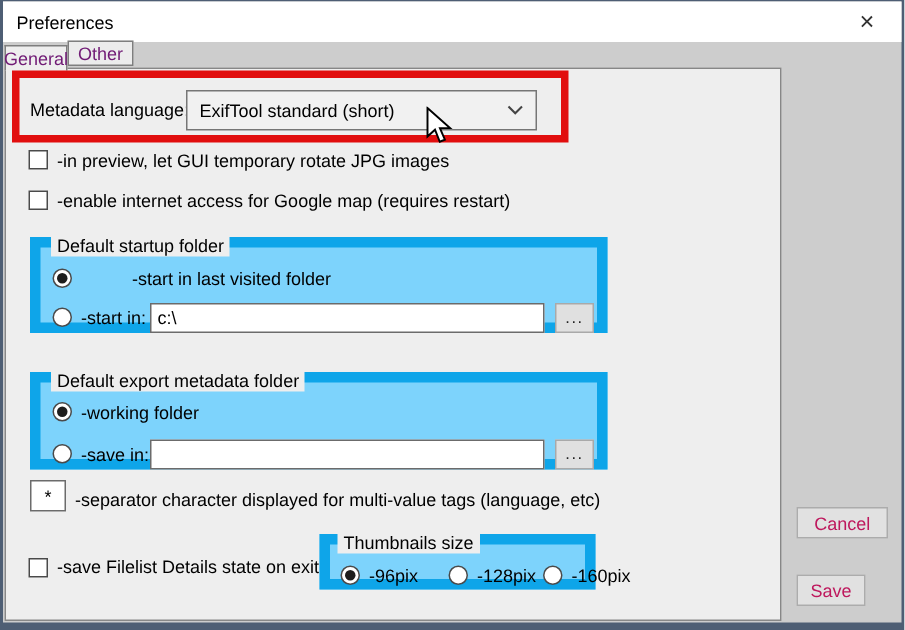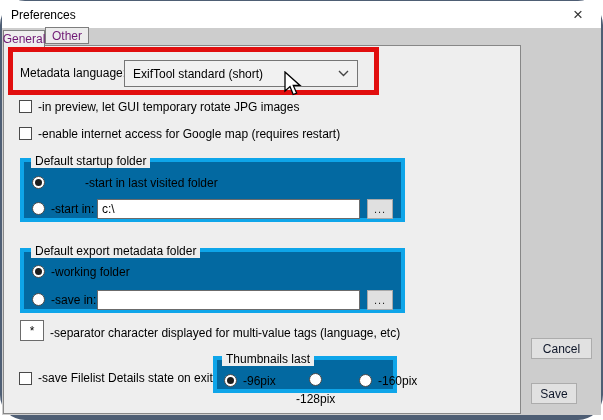--- a/index.html
+++ b/index.html
@@ -1,21 +1,21 @@
 <!DOCTYPE html>
 <html><head>
 <meta charset="utf-8">
 <style>
   * { box-sizing: border-box; margin: 0; padding: 0; }
   body {
     width: 603px; height: 420px; overflow: hidden;
     font-family: "Liberation Sans", sans-serif;
     -webkit-font-smoothing: antialiased;
   }
-  .dialog { position: relative; width: 603px; height: 420px; background: #4e5e74; border-radius: 25px; }
+  .dialog { position: relative; width: 603px; height: 420px; background: #4e5e74; }
   .inner  { position: absolute; left: 2px; top: 1px; width: 599px; height: 414px; background: #cdcdcd; }
 
   .titlebar { position: absolute; left: 2px; top: 1px; width: 599px; height: 27px; background: #ffffff; }
   .title    { position: absolute; left: 9px; top: 7px; font-size: 12px; color: #000; }
   .close-btn{ position: absolute; top: 2px; right: 8px; width: 30px; height: 23px;
               display: flex; align-items: center; justify-content: center;
               font-size: 17px; font-weight: 300; color: #333; cursor: default; }
 
   .tab { position: absolute; font-size: 12px; color: #701a75;
          display: flex; align-items: center; justify-content: center;
@@ -39,31 +39,31 @@
 
   .cursor-icon { left: 283px; top: 71px; z-index: 7; }
 
   .check-row, .radio-row { display: flex; align-items: center; gap: 6px; height: 15px; }
   .checkbox { width: 13px; height: 13px; background: #fff; border: 1px solid #4a4a4a; flex: 0 0 auto; }
   .radio    { width: 13px; height: 13px; background: #fff; border: 1px solid #4a4a4a;
               border-radius: 50%; flex: 0 0 auto; position: relative; }
   .radio.selected::after { content: ""; position: absolute; left: 2px; top: 2px;
               width: 7px; height: 7px; border-radius: 50%; background: #1d1d1d; }
 
-  .groupbox { border: 4px solid #0ea5e9; background: #0369a1; }
+  .groupbox { border: 7px solid #0ea5e9; background: #7dd3fc; }
   .group-legend { position: absolute; top: -8px; left: 7px; background: #eeeeee;
                   padding: 0 4px; font-size: 12px; white-space: nowrap; }
 
   .field  { background: #fff; border: 1px solid #6b6b6b; font-size: 12px;
             padding: 1px 4px; font-family: "Liberation Sans", sans-serif; }
   .browse { background: #e0e0e0; border: 1px solid #a9a9a9; font-size: 11px;
             color: #222; text-align: center; letter-spacing: 1px; line-height: 1; }
 
   .push-btn { background: #e1e1e1; border: 1px solid #acacac; font-size: 12px;
-              color: #0f172a; display: flex; align-items: center; justify-content: center;
+              color: #be185d; display: flex; align-items: center; justify-content: center;
               font-family: "Liberation Sans", sans-serif; }
 </style>
 </head>
 <body>
 
 <div class="dialog">
   <div class="inner"></div>
 
   <div class="titlebar">
     <span class="title">Preferences</span>
@@ -134,26 +134,26 @@
 
   <input class="abs field" style="left: 20px; top: 320px; width: 24px; height: 21px; text-align: center; z-index: 5;" value="*">
   <span class="abs lbl" style="left:50px; top:326px; z-index:5;">-separator character displayed for multi-value tags (language, etc)</span>
 
   <div class="abs check-row" style="left:19px; top:370px; z-index:5;align-items:flex-end;">
     <span class="checkbox"></span>
     <span class="lbl">-save Filelist Details state on exit</span>
   </div>
 
   <div class="abs groupbox" style="left:213px; top:356px; width:184px; height:37px; z-index:5;">
-    <span class="group-legend" style="left:5px;">Thumbnails last</span>
+    <span class="group-legend" style="left:5px;">Thumbnails size</span>
     <div class="abs radio-row" style="left:7px; top:13px;">
       <span class="radio selected"></span>
       <span class="lbl">-96pix</span>
     </div>
-    <div class="abs radio-row" style="left:79px; top:13px;flex-direction:column;">
+    <div class="abs radio-row" style="left:79px; top:13px;">
       <span class="radio"></span>
       <span class="lbl">-128pix</span>
     </div>
     <div class="abs radio-row" style="left:142px; top:13px;">
       <span class="radio"></span>
       <span class="lbl">-160pix</span>
     </div>
   </div>
 
   <button class="abs push-btn" style="left:531px; top:338px; width:61px; height:21px;">Cancel</button>

